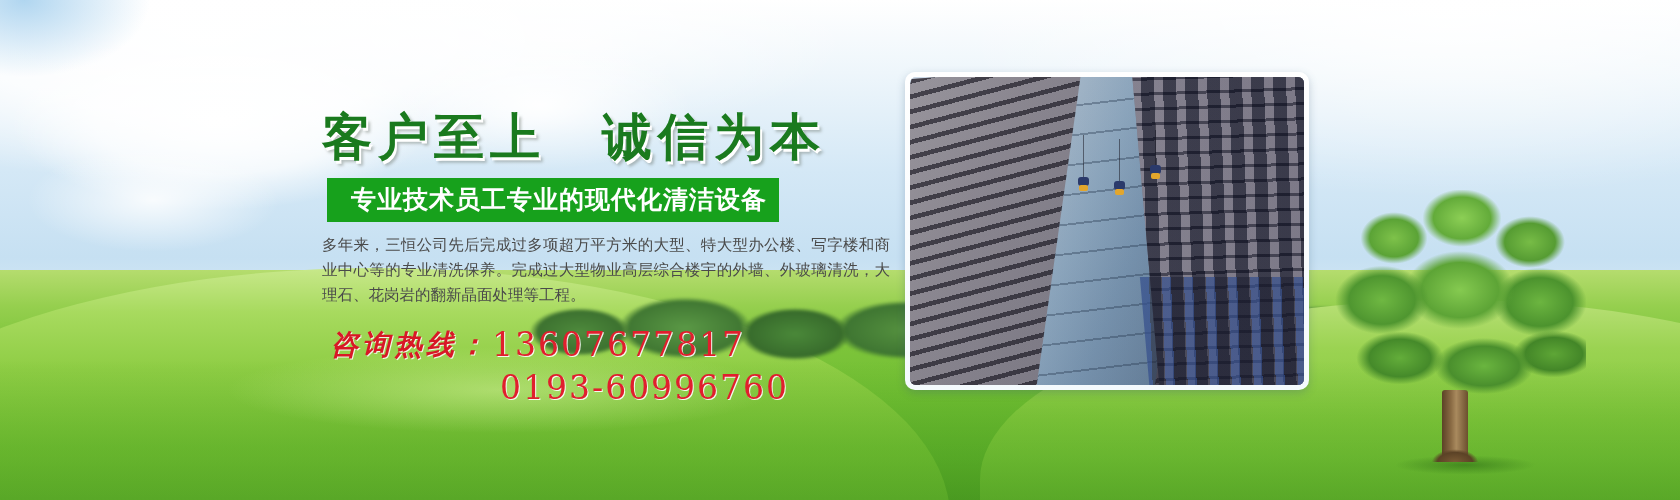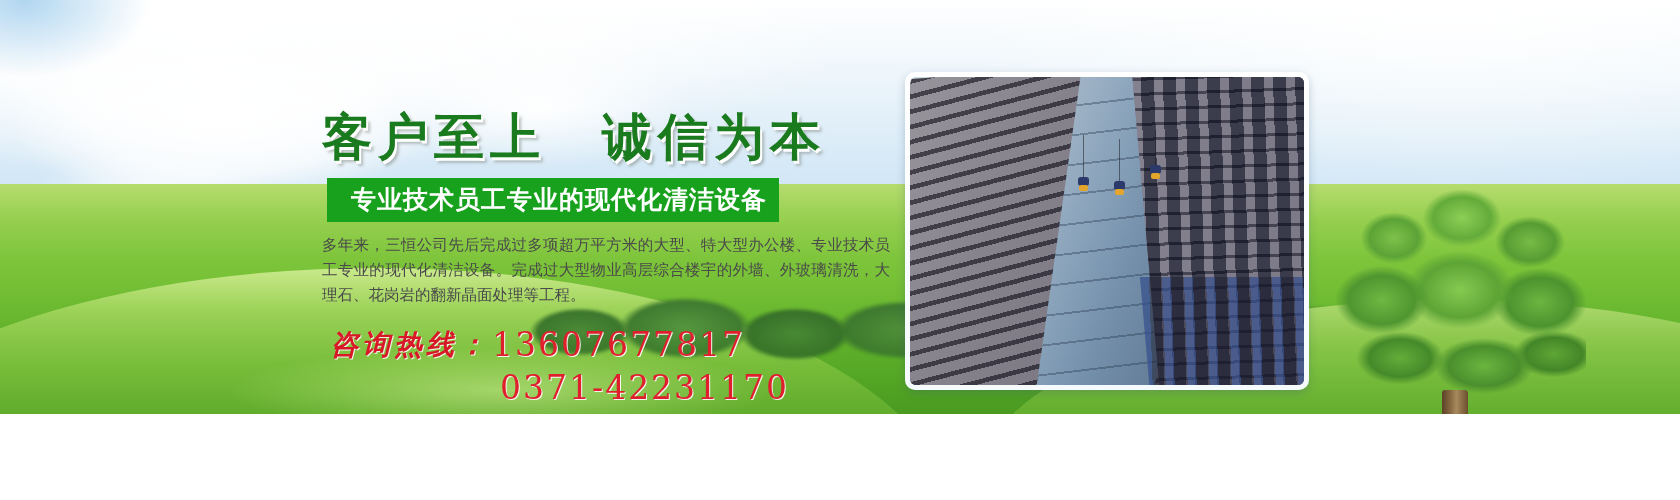--- a/index.html
+++ b/index.html
@@ -1,20 +1,20 @@
 <!DOCTYPE html>
 <html><head>
 <meta charset="utf-8">
 <style>
   * { margin:0; padding:0; box-sizing:border-box; }
   html,body { width:1680px; height:500px; overflow:hidden; }
   body { font-family:"Liberation Sans", sans-serif; background:#ffffff; }
 
   #banner {
-    position:relative; width:1680px; height:414px; overflow:hidden;
+    position:relative; width:1680px; height:500px; overflow:hidden;
     background:linear-gradient(180deg,#ffffff 0%,#f2f8fc 18%,#dcebf7 40%,#cfe4f3 56%,#e8f3f8 62%,#ffffff 66%);
   }
 
   
   .sky {
     position:absolute; left:0; top:0; width:1680px; height:330px;
     background:
       radial-gradient(ellipse 620px 200px at 210px 40px, rgba(255,255,255,0.97) 0%, rgba(255,255,255,0.80) 38%, rgba(255,255,255,0) 72%),
       radial-gradient(ellipse 420px 150px at 560px 30px, rgba(255,255,255,0.85) 0%, rgba(255,255,255,0) 70%),
       radial-gradient(ellipse 700px 260px at 1450px 10px, rgba(255,255,255,0.92) 0%, rgba(255,255,255,0) 72%),
@@ -291,22 +291,22 @@
       </div>
     </div>
   </div>
 
   <div class="headline">客户至上　诚信为本</div>
 
   <div class="green-bar">
     <span>专业技术员工专业的现代化清洁设备</span>
   </div>
 
-  <div class="para">多年来，三恒公司先后完成过多项超万平方米的大型、特大型办公楼、专业技术员工专业的现代化清洁设备。完成过大型物业高层综合楼宇的外墙、外玻璃清洗，大理石、花岗岩的翻新晶面处理等工程。</div>
+  <div class="para">多年来，三恒公司先后完成过多项超万平方米的大型、特大型办公楼、写字楼和商业中心等的专业清洗保养。完成过大型物业高层综合楼宇的外墙、外玻璃清洗，大理石、花岗岩的翻新晶面处理等工程。</div>
 
   <div class="hotline">
     <span class="hotline-label">咨询热线：</span>
     <span class="hotline-number">13607677817</span>
   </div>
 
-  <div class="hotline2">0371-42231170</div>
+  <div class="hotline2">0193-60996760</div>
 
 </div>
 
 </body></html>

